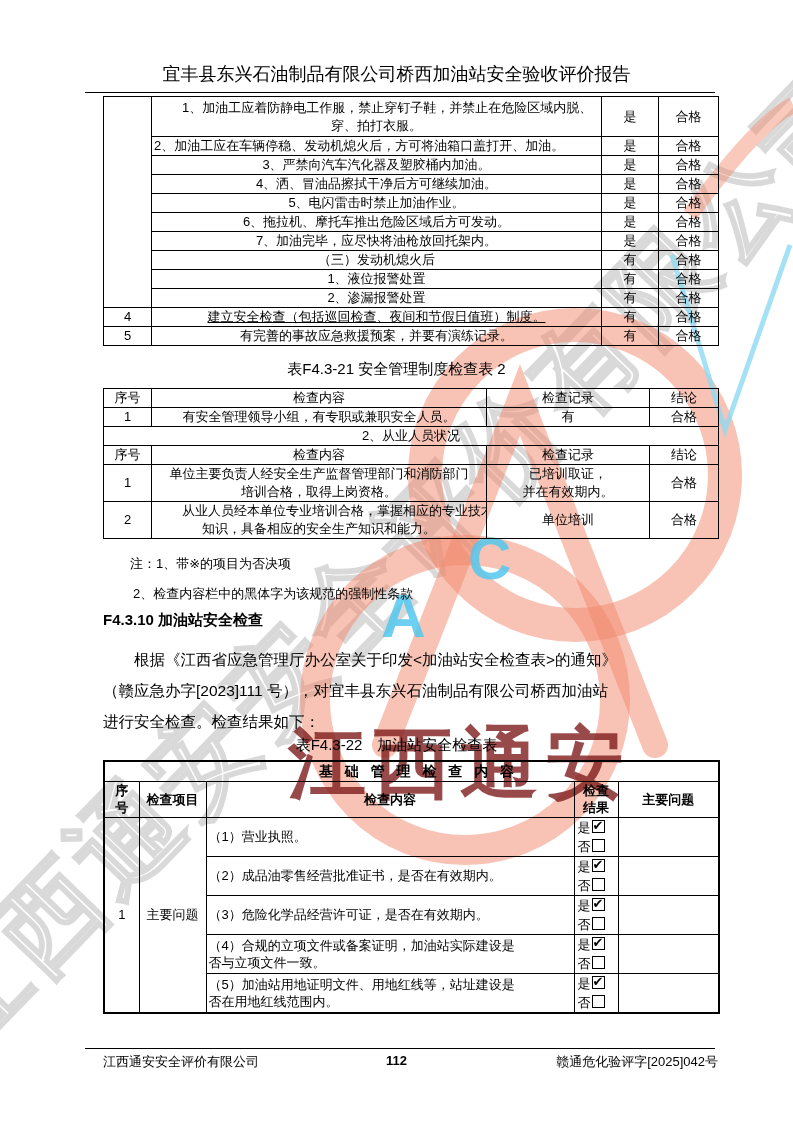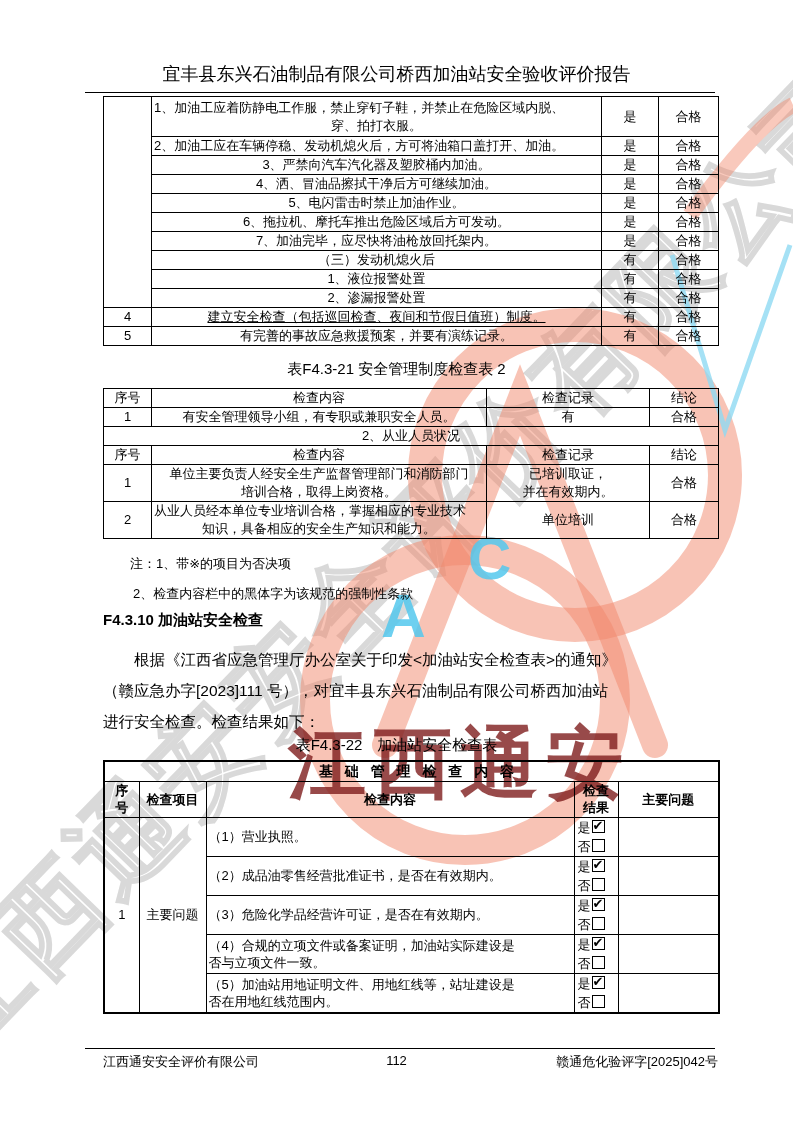--- a/index.html
+++ b/index.html
@@ -16,21 +16,21 @@
   .wm-c{left:468px;top:524px;font-size:60px;}
   .wm-a{left:381px;top:580px;font-size:62px;}
   
   .content{position:absolute;inset:0;z-index:1;}
   .hdr{position:absolute;top:62px;left:0;right:0;text-align:center;font-size:18px;}
   .hdr-rule{position:absolute;top:92px;left:85px;right:78px;border-top:1.5px solid #000;}
   table{border-collapse:collapse;table-layout:fixed;}
   td{border:1px solid #000;font-size:13px;line-height:18px;padding:0 2px;
      text-align:center;vertical-align:middle;overflow:hidden;}
   .nw{white-space:nowrap;}
-  .left{text-align:left;}
+  .left{text-align:left;margin-left:28px;}
   .u{text-decoration:underline;}
   .t1{position:absolute;left:103px;top:96px;width:615px;}
   .t1 tr{height:17px;}
   .t1 tr.h2{height:40px;}
   .ttl{position:absolute;left:0;right:0;text-align:center;font-size:15px;white-space:nowrap;}
   .ttl2{top:360px;}
   .ttl3{top:736px;}
   .t2{position:absolute;left:103px;top:388px;width:615px;}
   .t2 tr{height:19px;}
   .t2 tr.h2{height:37px;}
@@ -50,21 +50,21 @@
   .t3 .head td{font-weight:bold;}
   .res{text-align:left;padding-left:3px;}
   .resline{white-space:nowrap;line-height:19px;}
   .cb{display:inline-block;width:11px;height:11px;border:1.5px solid #000;
       margin-left:1px;vertical-align:-1px;position:relative;}
   .cb.checked::after{content:"✔";position:absolute;left:0px;top:-5px;
       font-size:13px;font-weight:bold;color:#000;}
   .ftr-rule{position:absolute;top:1048px;left:85px;right:78px;border-top:1.5px solid #000;}
   .ftr{position:absolute;top:1053px;left:0;right:0;font-size:13px;}
   .ftr .l{position:absolute;left:103px;white-space:nowrap;}
-  .ftr .c{position:absolute;left:0;right:0;text-align:center;}
+  .ftr .c{position:absolute;left:0;right:0;text-align:center;font-weight:bold;}
   .ftr .r{position:absolute;right:75px;white-space:nowrap;}
 </style>
 </head>
 <body>
 
 <div class="page">
 
   <div class="wm-layer">
     <div class="wm-diagonal">江西通安安全评价有限公司</div>
     <svg width="793" height="1122" viewBox="0 0 793 1122" style="position:absolute;inset:0;">

